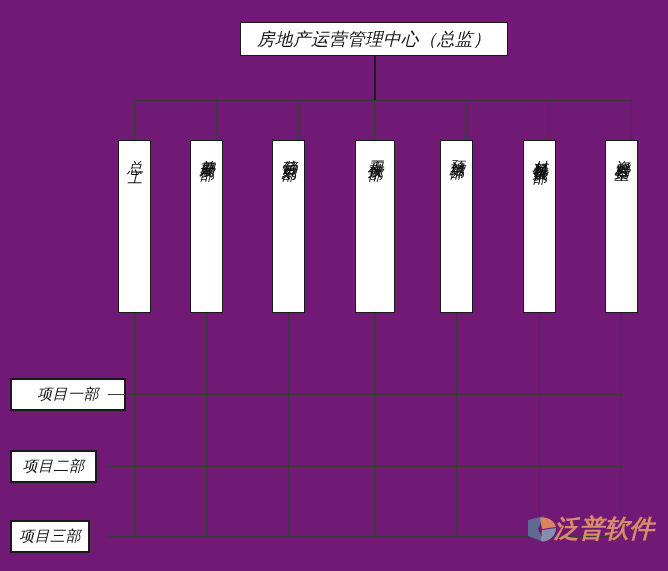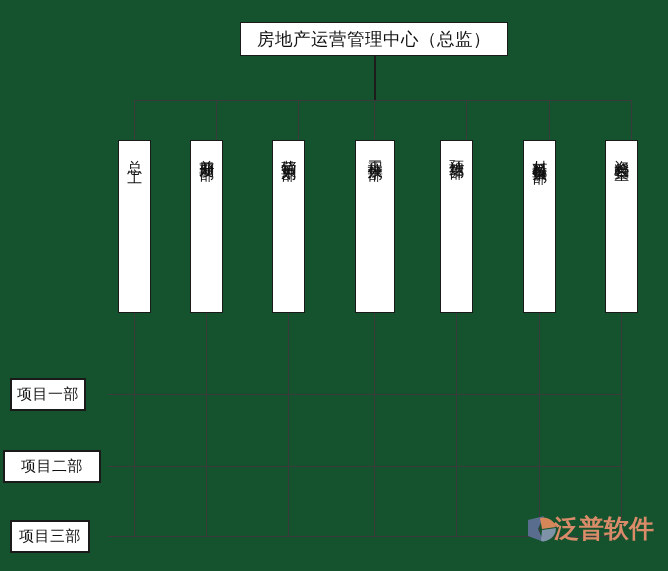--- a/index.html
+++ b/index.html
@@ -7,22 +7,23 @@
     padding: 0;
     background: #ffffff;
   }
   body {
     font-family: "DejaVu Sans", "Liberation Sans", sans-serif;
   }
   #chart-root {
     position: relative;
     width: 668px;
     height: 571px;
-    background: #14532d;
+    background: #701a75;
     overflow: hidden;
+    font-style: italic;
   }
 
   
   .hline {
     position: absolute;
     height: 0;
     border-top: 1.6px solid #3a3a3a;
   }
   .vline {
     position: absolute;
@@ -165,26 +166,26 @@
   </div>
 
   <div class="vline" style="left:134px; top:313px; height:223px;"></div>
   <div class="vline" style="left:206px; top:313px; height:223px;"></div>
   <div class="vline" style="left:288px; top:313px; height:223px;"></div>
   <div class="vline" style="left:374px; top:313px; height:223px;"></div>
   <div class="vline" style="left:456px; top:313px; height:223px;"></div>
   <div class="vline" style="left:539px; top:313px; height:223px;"></div>
   <div class="vline" style="left:621px; top:313px; height:223px;"></div>
 
-  <div class="box proj-box" style="left:10px; top:378px; width:76px; height:33px;align-items:center;">
+  <div class="box proj-box" style="left:10px; top:378px; width:116px; height:33px;align-items:center;">
     <span>项目一部</span>
   </div>
   <div class="hline" style="left:108px; top:394px; width:514px;"></div>
 
-  <div class="box proj-box" style="left:3px; top:450px; width:98px; height:33px;">
+  <div class="box proj-box" style="left:10px; top:450px; width:87px; height:33px;">
     <span>项目二部</span>
   </div>
   <div class="hline" style="left:108px; top:466px; width:514px;"></div>
 
   <div class="box proj-box" style="left:10px; top:520px; width:80px; height:33px;">
     <span>项目三部</span>
   </div>
   <div class="hline" style="left:108px; top:536px; width:514px;"></div>
 
   <div id="watermark">

